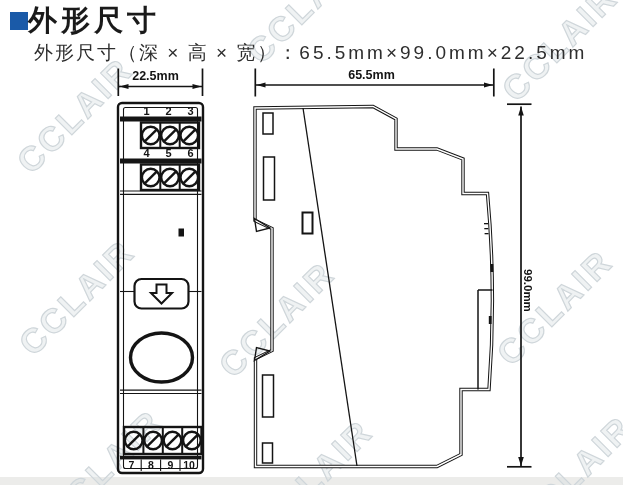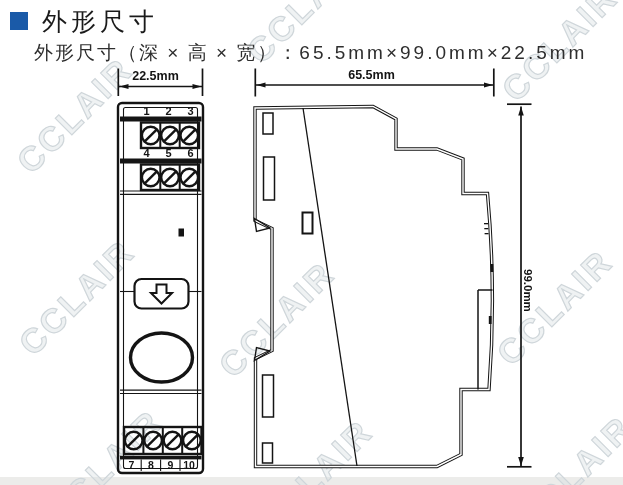--- a/index.html
+++ b/index.html
@@ -3,21 +3,21 @@
 <meta charset="utf-8">
 <style>
   html,body{margin:0;padding:0;background:#fff;}
   .page{
     position:relative;width:623px;height:485px;background:#ffffff;
     overflow:hidden;font-family:"Liberation Sans","DejaVu Sans",sans-serif;
   }
   
   .hdr{position:absolute;left:0;top:6px;height:30px;z-index:3;display:flex;align-items:center;}
   .hdr .bullet{width:18px;height:18px;margin-left:10px;background:#1a5aa8;}
-  .hdr .title{margin-left:14px;font-size:25px;font-weight:normal;color:#1a1a1a;letter-spacing:4px;}
+  .hdr .title{font-size:29px;font-weight:bold;color:#1a1a1a;letter-spacing:4px;}
   .sub{position:absolute;left:34px;top:40px;z-index:3;font-size:19px;color:#2e2e2e;
        letter-spacing:2px;white-space:nowrap;}
   .sub .val{letter-spacing:3px;color:#2e2e2e;margin-top:11px;}
   
   .wm{
     position:absolute;z-index:1;width:190px;text-align:center;
     font-size:34px;font-weight:bold;letter-spacing:3px;
     transform:rotate(-45deg);
     color:rgba(216,222,226,0.40);
     -webkit-text-stroke:1.2px #cfd6da;

